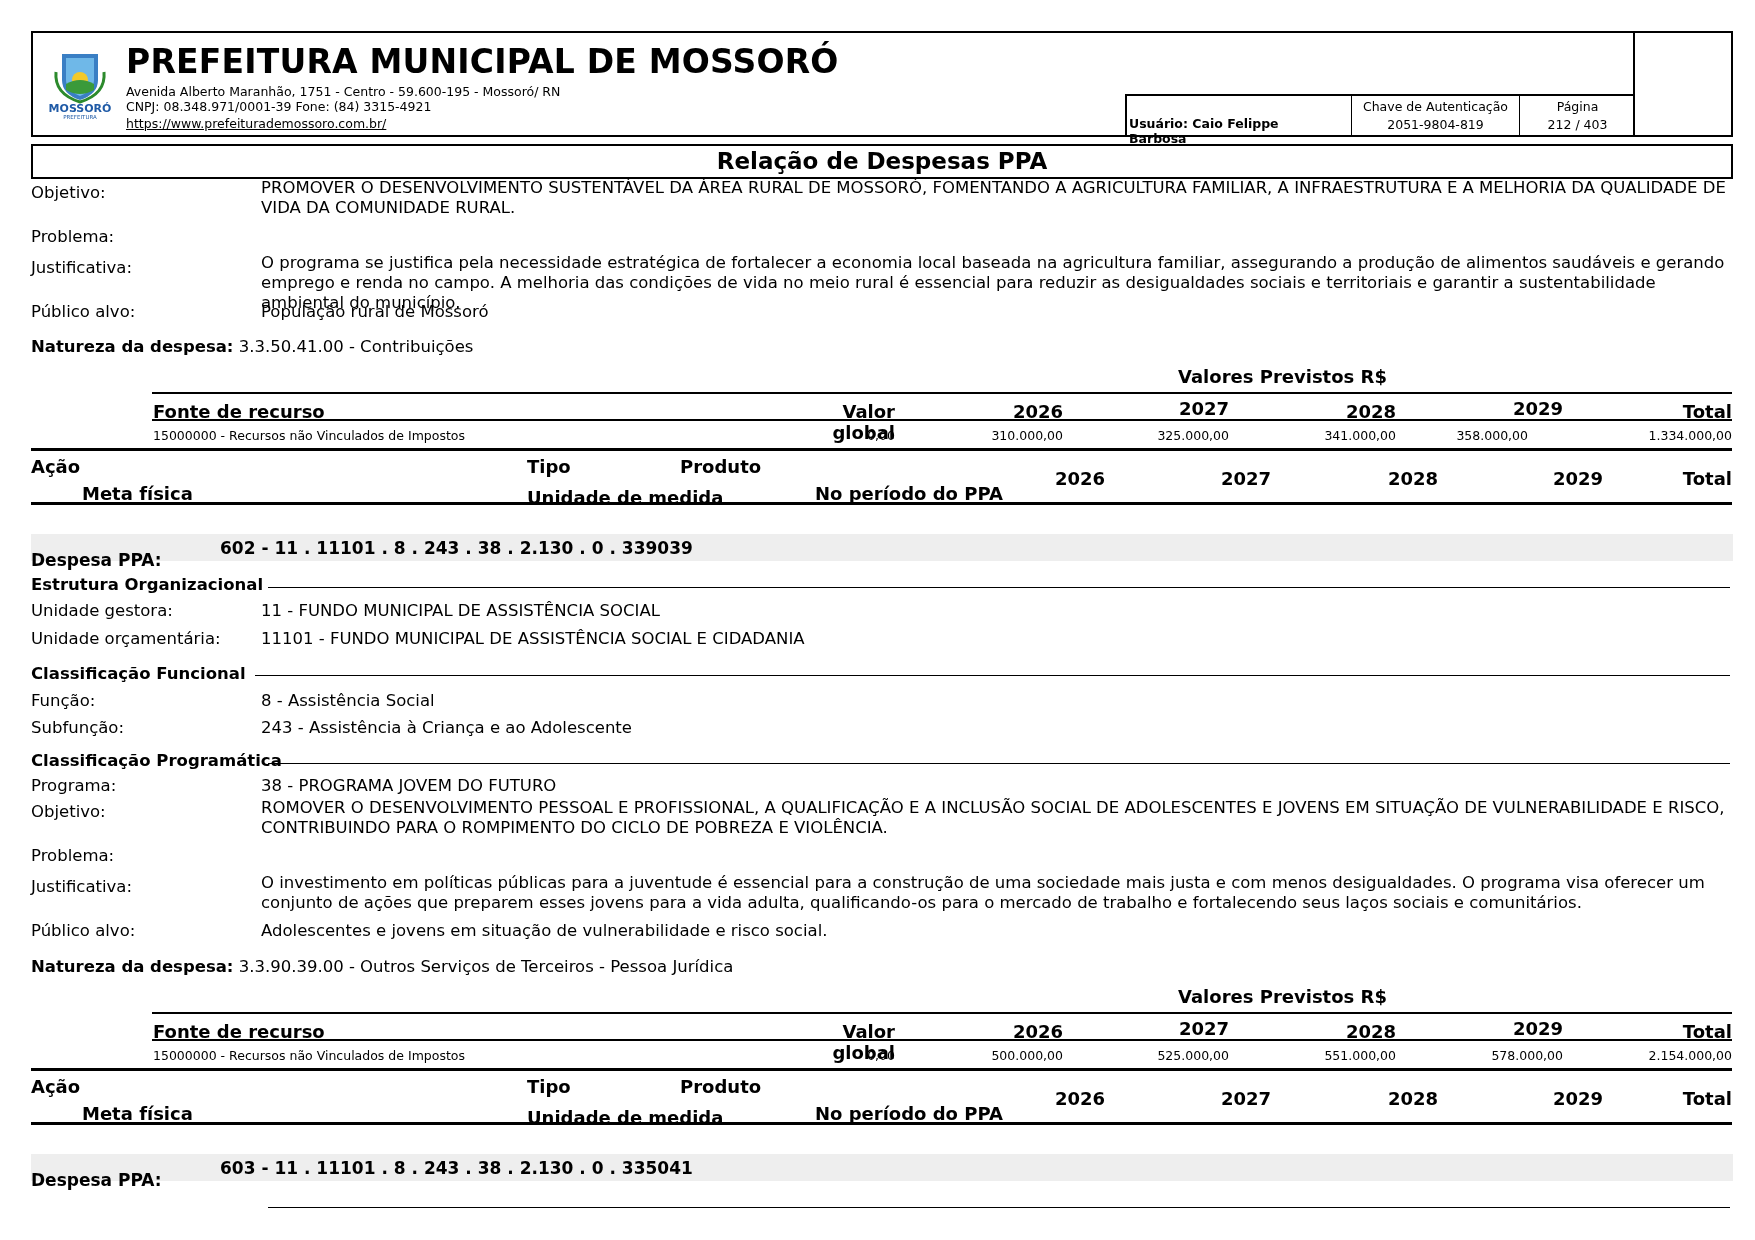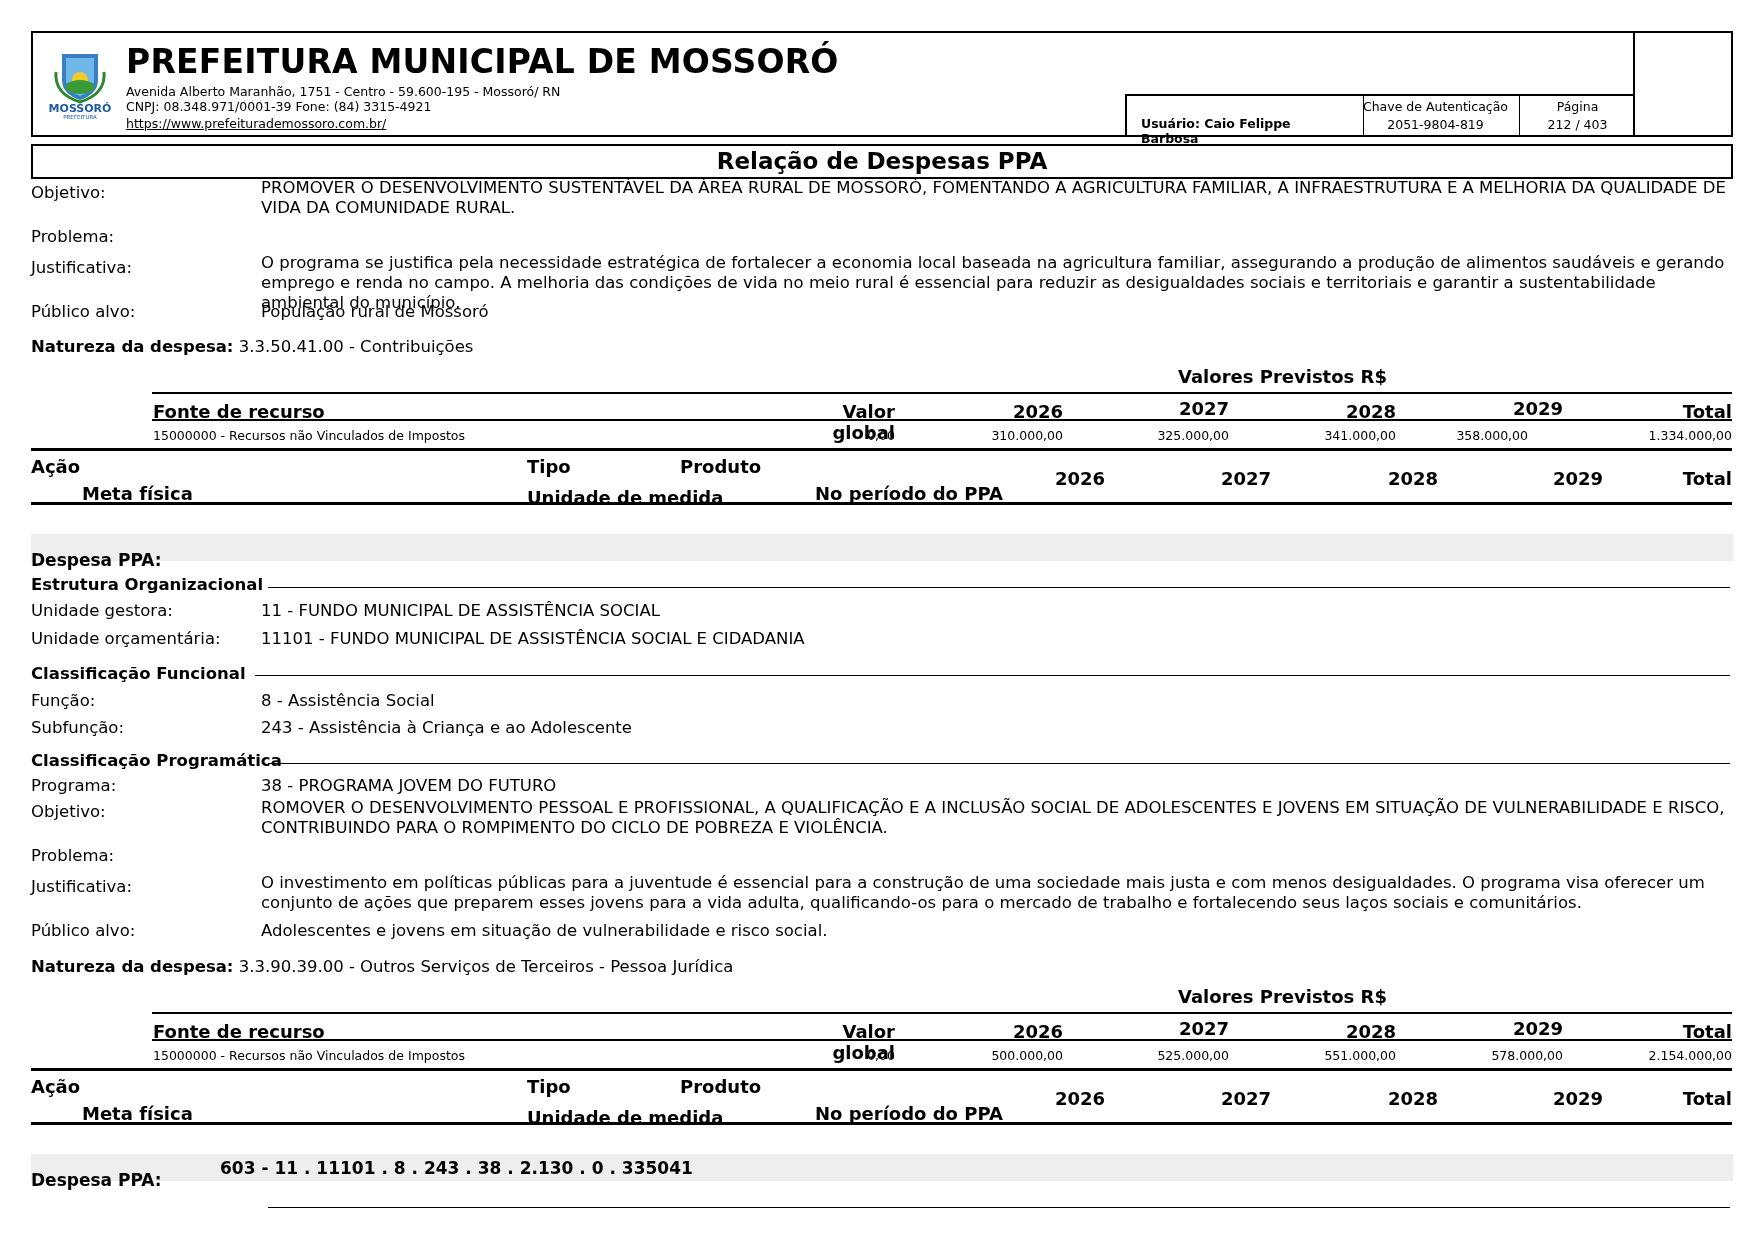--- a/index.html
+++ b/index.html
@@ -9,21 +9,21 @@
 
   
   #hdr { left: 31px; top: 31px; width: 1702px; height: 106px; border: 2px solid #000; }
   #logo { left: 42px; top: 50px; width: 76px; height: 70px; }
   #org-title { left: 126px; top: 42px; font-size: 33px; font-weight: bold; letter-spacing: 0.2px; }
   .addr { left: 126px; font-size: 12.5px; }
   #addr1 { top: 84px; } #addr2 { top: 99px; } #addr3 { top: 116px; text-decoration: underline; }
   #hdr-right-div { left: 1633px; top: 31px; width: 2px; height: 106px; background: #000; }
   #userbox { left: 1125px; top: 94px; width: 510px; height: 43px; border-top: 2px solid #000; border-left: 2px solid #000; }
   .ub-cell { position: absolute; top: 0; height: 41px; }
-  #ub-user { left: 12px; width: 225px; border-right: 1px solid #000; font-size: 12.5px; font-weight: bold; padding: 20px 12px 0 2px; }
+  #ub-user { left: 0; width: 225px; border-right: 1px solid #000; font-size: 12.5px; font-weight: bold; padding: 20px 12px 0 2px; }
   #ub-key { left: 225px; width: 168px; border-right: 1px solid #000; text-align: center; font-size: 12.5px; }
   #ub-page { left: 393px; width: 115px; text-align: center; font-size: 12.5px; }
   .ub-h { font-weight: normal; margin-top: 3px; }
   .ub-v { margin-top: 3px; }
 
   #report-title-box { left: 31px; top: 144px; width: 1702px; height: 35px; border: 2px solid #000; text-align: center; font-size: 23px; font-weight: bold; line-height: 30px; }
 
   
   .lbl { left: 31px; font-size: 16.5px; }
   .val { left: 261px; width: 1470px; font-size: 16.5px; line-height: 20px; }
@@ -118,20 +118,21 @@
   <div class="th r" style="left:1005px;width:100px;top:468px">2026</div>
   <div class="th r" style="left:1171px;width:100px;top:468px">2027</div>
   <div class="th r" style="left:1338px;width:100px;top:468px">2028</div>
   <div class="th r" style="left:1503px;width:100px;top:468px">2029</div>
   <div class="th r" style="left:1632px;width:100px;top:468px">Total</div>
   <div class="tbl-line" style="left:31px;top:502px;width:1701px;height:2.5px"></div>
 </div>
 
 <div class="abs despesa-bar" style="top:534px">
   <span class="despesa-lbl">Despesa PPA:</span>
+  <span class="despesa-val">602 - 11 . 11101 . 8 . 243 . 38 . 2.130 . 0 . 339039</span>
 </div>
 
 <div class="abs sec-h" style="top:575px">Estrutura Organizacional</div>
 <div class="abs sec-line" style="left:268px;top:587px;width:1462px"></div>
 <div class="abs lbl" style="top:601px">Unidade gestora:</div>
 <div class="abs val" style="top:601px">11 - FUNDO MUNICIPAL DE ASSISTÊNCIA SOCIAL</div>
 <div class="abs lbl" style="top:629px">Unidade orçamentária:</div>
 <div class="abs val" style="top:629px">11101 - FUNDO MUNICIPAL DE ASSISTÊNCIA SOCIAL E CIDADANIA</div>
 
 <div class="abs sec-h" style="top:664px">Classificação Funcional</div>

